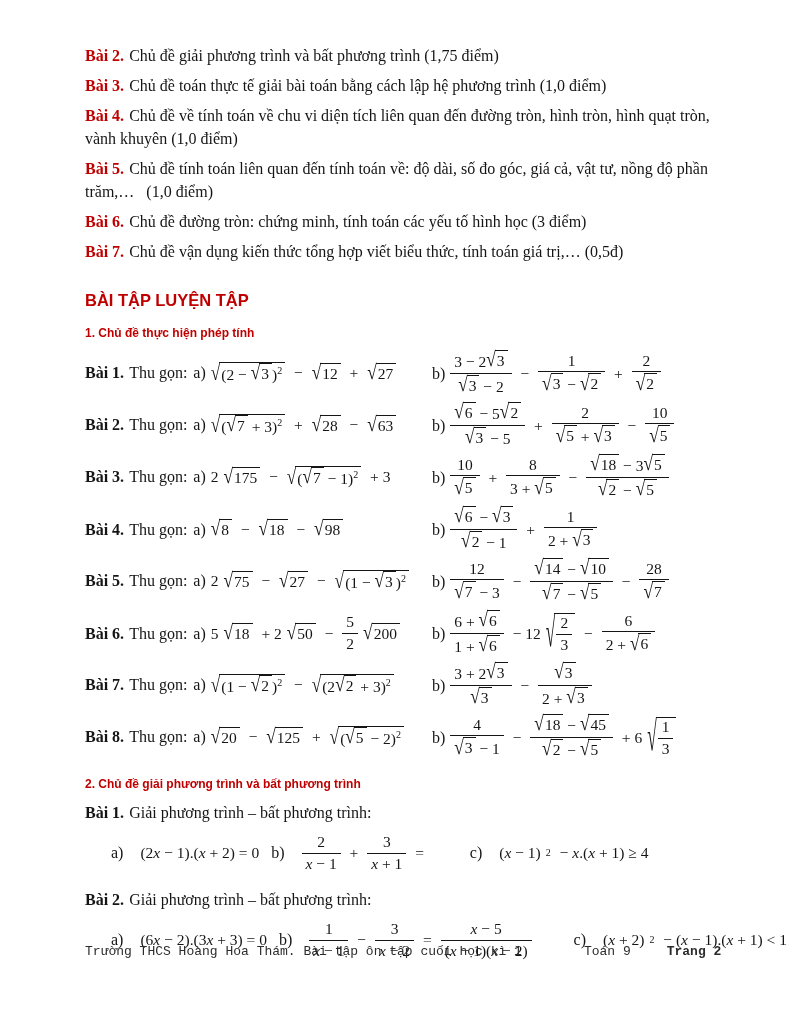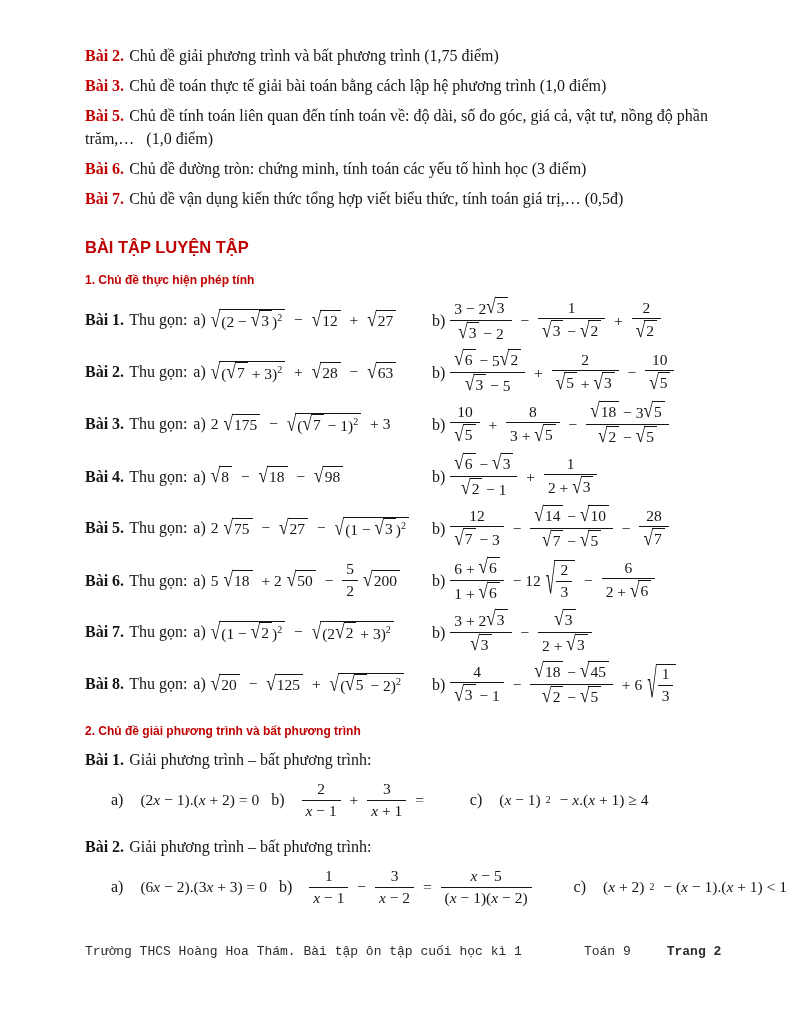--- a/index.html
+++ b/index.html
@@ -63,20 +63,21 @@
   .f-right{margin-left:36px;font-weight:bold;}
 </style>
 </head>
 <body>
 
 <div class="page">
 
   <div class="summary">
     <p><span class="red-label">Bài 2.</span><span>Chủ đề giải phương trình và bất phương trình (1,75 điểm)</span></p>
     <p><span class="red-label">Bài 3.</span><span>Chủ đề toán thực tế giải bài toán bằng cách lập hệ phương trình (1,0 điểm)</span></p>
+    <p><span class="red-label">Bài 4.</span><span>Chủ đề về tính toán về chu vi diện tích liên quan đến đường tròn, hình tròn, hình quạt tròn, vành khuyên (1,0 điểm)</span></p>
     <p><span class="red-label">Bài 5.</span><span>Chủ đề tính toán liên quan đến tính toán về: độ dài, số đo góc, giá cả, vật tư, nồng độ phần trăm,…&nbsp;&nbsp;&nbsp;(1,0 điểm)</span></p>
     <p><span class="red-label">Bài 6.</span><span>Chủ đề đường tròn: chứng minh, tính toán các yếu tố hình học (3 điểm)</span></p>
     <p><span class="red-label">Bài 7.</span><span>Chủ đề vận dụng kiến thức tổng hợp viết biểu thức, tính toán giá trị,… (0,5đ)</span></p>
   </div>
 
   <div class="main-title">BÀI TẬP LUYỆN TẬP</div>
   <div class="sec-heading">1. Chủ đề thực hiện phép tính</div>
 
   <div>
     <div class="ex-row">

